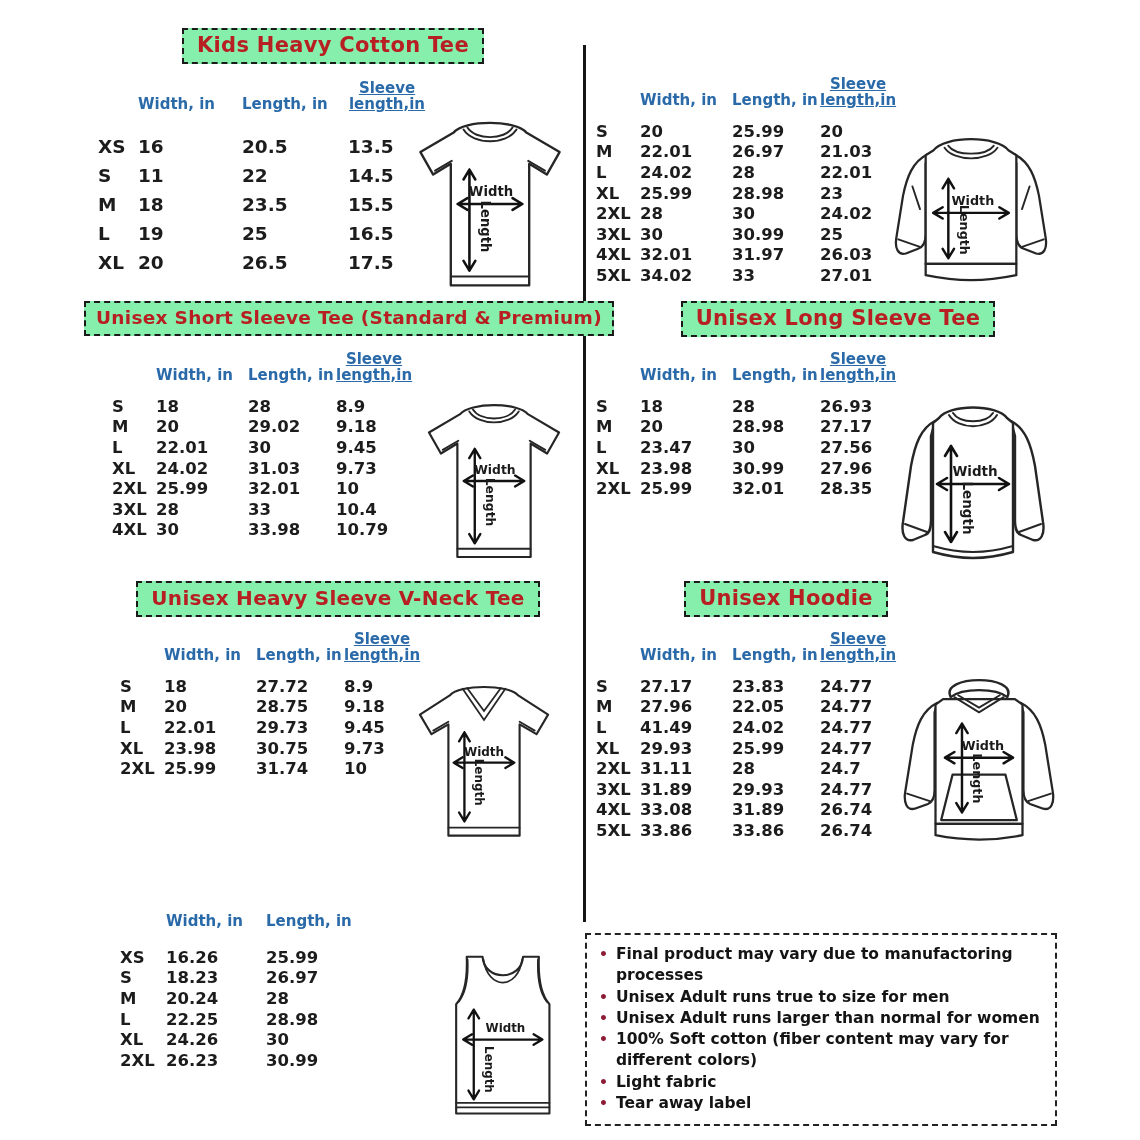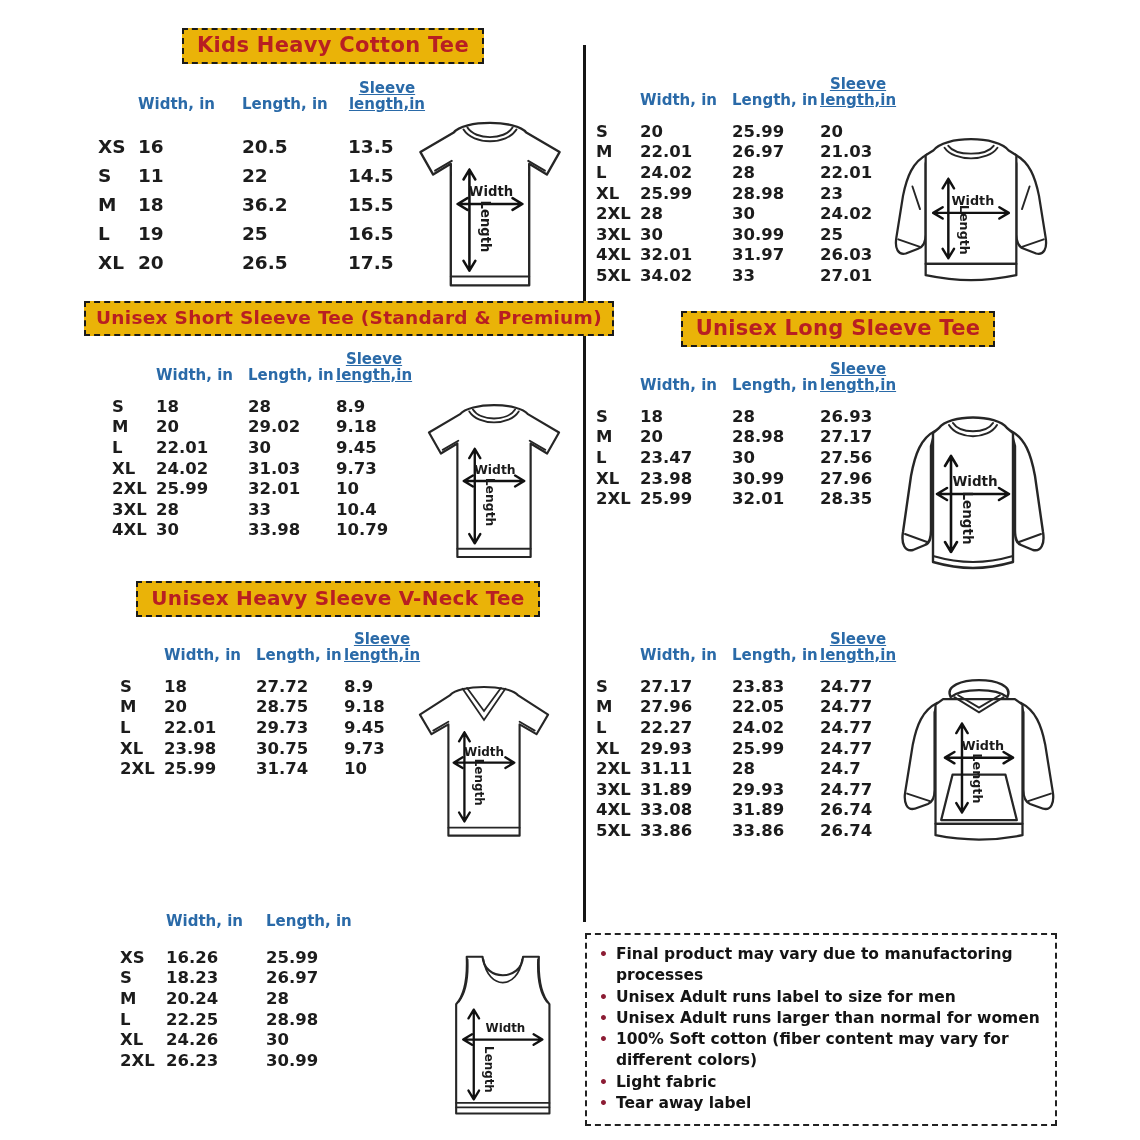--- a/index.html
+++ b/index.html
@@ -6,28 +6,28 @@
   body{
     width:1140px;height:1140px;position:relative;background:#fff;
     font-family:"DejaVu Sans",sans-serif;overflow:hidden;
     color:var(--ink,#1c1c1c);
   }
   .divider{position:absolute;left:583px;top:45px;width:3px;height:877px;background:#161616;}
   .sec{position:absolute;}
   .s1{left:80px;top:28px;width:506px;height:270px;}
   .s2{left:592px;top:28px;width:492px;height:270px;}
   .s3{left:84px;top:301px;width:502px;height:272px;}
-  .s4{left:592px;top:311px;width:492px;height:272px;}
+  .s4{left:592px;top:301px;width:492px;height:272px;}
   .s5{left:92px;top:581px;width:492px;height:272px;}
   .s6{left:592px;top:581px;width:492px;height:294px;}
   .s7{left:92px;top:861px;width:492px;height:272px;}
   .title-row{text-align:center;}
   .s6 .title-row{padding-right:104px;}
   .title-box{
-    display:inline-block;border:2.5px dashed #1a1a1a;background:#eab308;
+    display:inline-block;border:2.5px dashed #1a1a1a;background:#86efac;
     padding:3px 13px 5px;font-size:21px;font-weight:bold;color:var(--red,#b81f22);
     letter-spacing:.3px;white-space:nowrap;
   }
   .s3 .title-box{font-size:18.5px;padding:4px 10px 6px;}
   .s5 .title-box{font-size:20px;}
   .table{position:absolute;}
   .s1 .table{left:18px;top:52px;}
   .s2 .table{left:4px;top:48px;}
   .s3 .table{left:28px;top:50px;}
   .s4 .table{left:4px;top:50px;}
@@ -90,21 +90,21 @@
         </div>
         <div class="trow">
           <span class="size">S</span>
           <span class="val">11</span>
           <span class="val">22</span>
           <span class="val">14.5</span>
         </div>
         <div class="trow">
           <span class="size">M</span>
           <span class="val">18</span>
-          <span class="val">36.2</span>
+          <span class="val">23.5</span>
           <span class="val">15.5</span>
         </div>
         <div class="trow">
           <span class="size">L</span>
           <span class="val">19</span>
           <span class="val">25</span>
           <span class="val">16.5</span>
         </div>
         <div class="trow">
           <span class="size">XL</span>
@@ -366,20 +366,23 @@
     <path class="garment" d="M62,22 C72,10 128,10 138,22 L172,44 L159,66 L140,55 L140,180 L60,180 L60,55 L41,66 L28,44 Z"></path>
     <path class="detail" d="M76,15 L100,50 L124,15 M81,14 L100,40 L119,14 M60,171 L140,171 M157,62 L140,52 M43,62 L60,52"></path>
     <path class="arrow" d="M66,98 L134,98 M66,98 l10,-6 M66,98 l10,6 M134,98 l-10,-6 M134,98 l-10,6"></path>
     <path class="arrow" d="M78,64 L78,164 M78,64 l-6,10 M78,64 l6,10 M78,164 l-6,-10 M78,164 l6,-10"></path>
     <text class="dlabel" x="100" y="90" text-anchor="middle">Width</text>
     <text class="dlabel" x="90" y="120" text-anchor="middle" transform="rotate(90 90 120)">Length</text>
   </svg>
 </section>
 
 <section class="sec s6">
+  <div class="title-row">
+    <span class="title-box">Unisex Hoodie</span>
+  </div>
   <div class="table t3">
     <div class="thead">
         <span></span>
         <span class="col">Width, in</span>
         <span class="col">Length, in</span>
         <span class="col sleeve">Sleeve length,in</span>
       </div>
     <div class="tbody">
         <div class="trow">
           <span class="size">S</span>
@@ -388,21 +391,21 @@
           <span class="val">24.77</span>
         </div>
         <div class="trow">
           <span class="size">M</span>
           <span class="val">27.96</span>
           <span class="val">22.05</span>
           <span class="val">24.77</span>
         </div>
         <div class="trow">
           <span class="size">L</span>
-          <span class="val">22.27</span>
+          <span class="val">41.49</span>
           <span class="val">24.02</span>
           <span class="val">24.77</span>
         </div>
         <div class="trow">
           <span class="size">XL</span>
           <span class="val">29.93</span>
           <span class="val">25.99</span>
           <span class="val">24.77</span>
         </div>
         <div class="trow">
@@ -496,21 +499,21 @@
   </svg>
 </section>
 
 <div class="notes">
     <div class="note-line">
       <span class="dot">•</span>
       <span>Final product may vary due to manufactoring processes</span>
     </div>
     <div class="note-line">
       <span class="dot">•</span>
-      <span>Unisex Adult runs label to size for men</span>
+      <span>Unisex Adult runs true to size for men</span>
     </div>
     <div class="note-line">
       <span class="dot">•</span>
       <span>Unisex Adult runs larger than normal for women</span>
     </div>
     <div class="note-line">
       <span class="dot">•</span>
       <span>100% Soft cotton (fiber content may vary for different colors)</span>
     </div>
     <div class="note-line">

